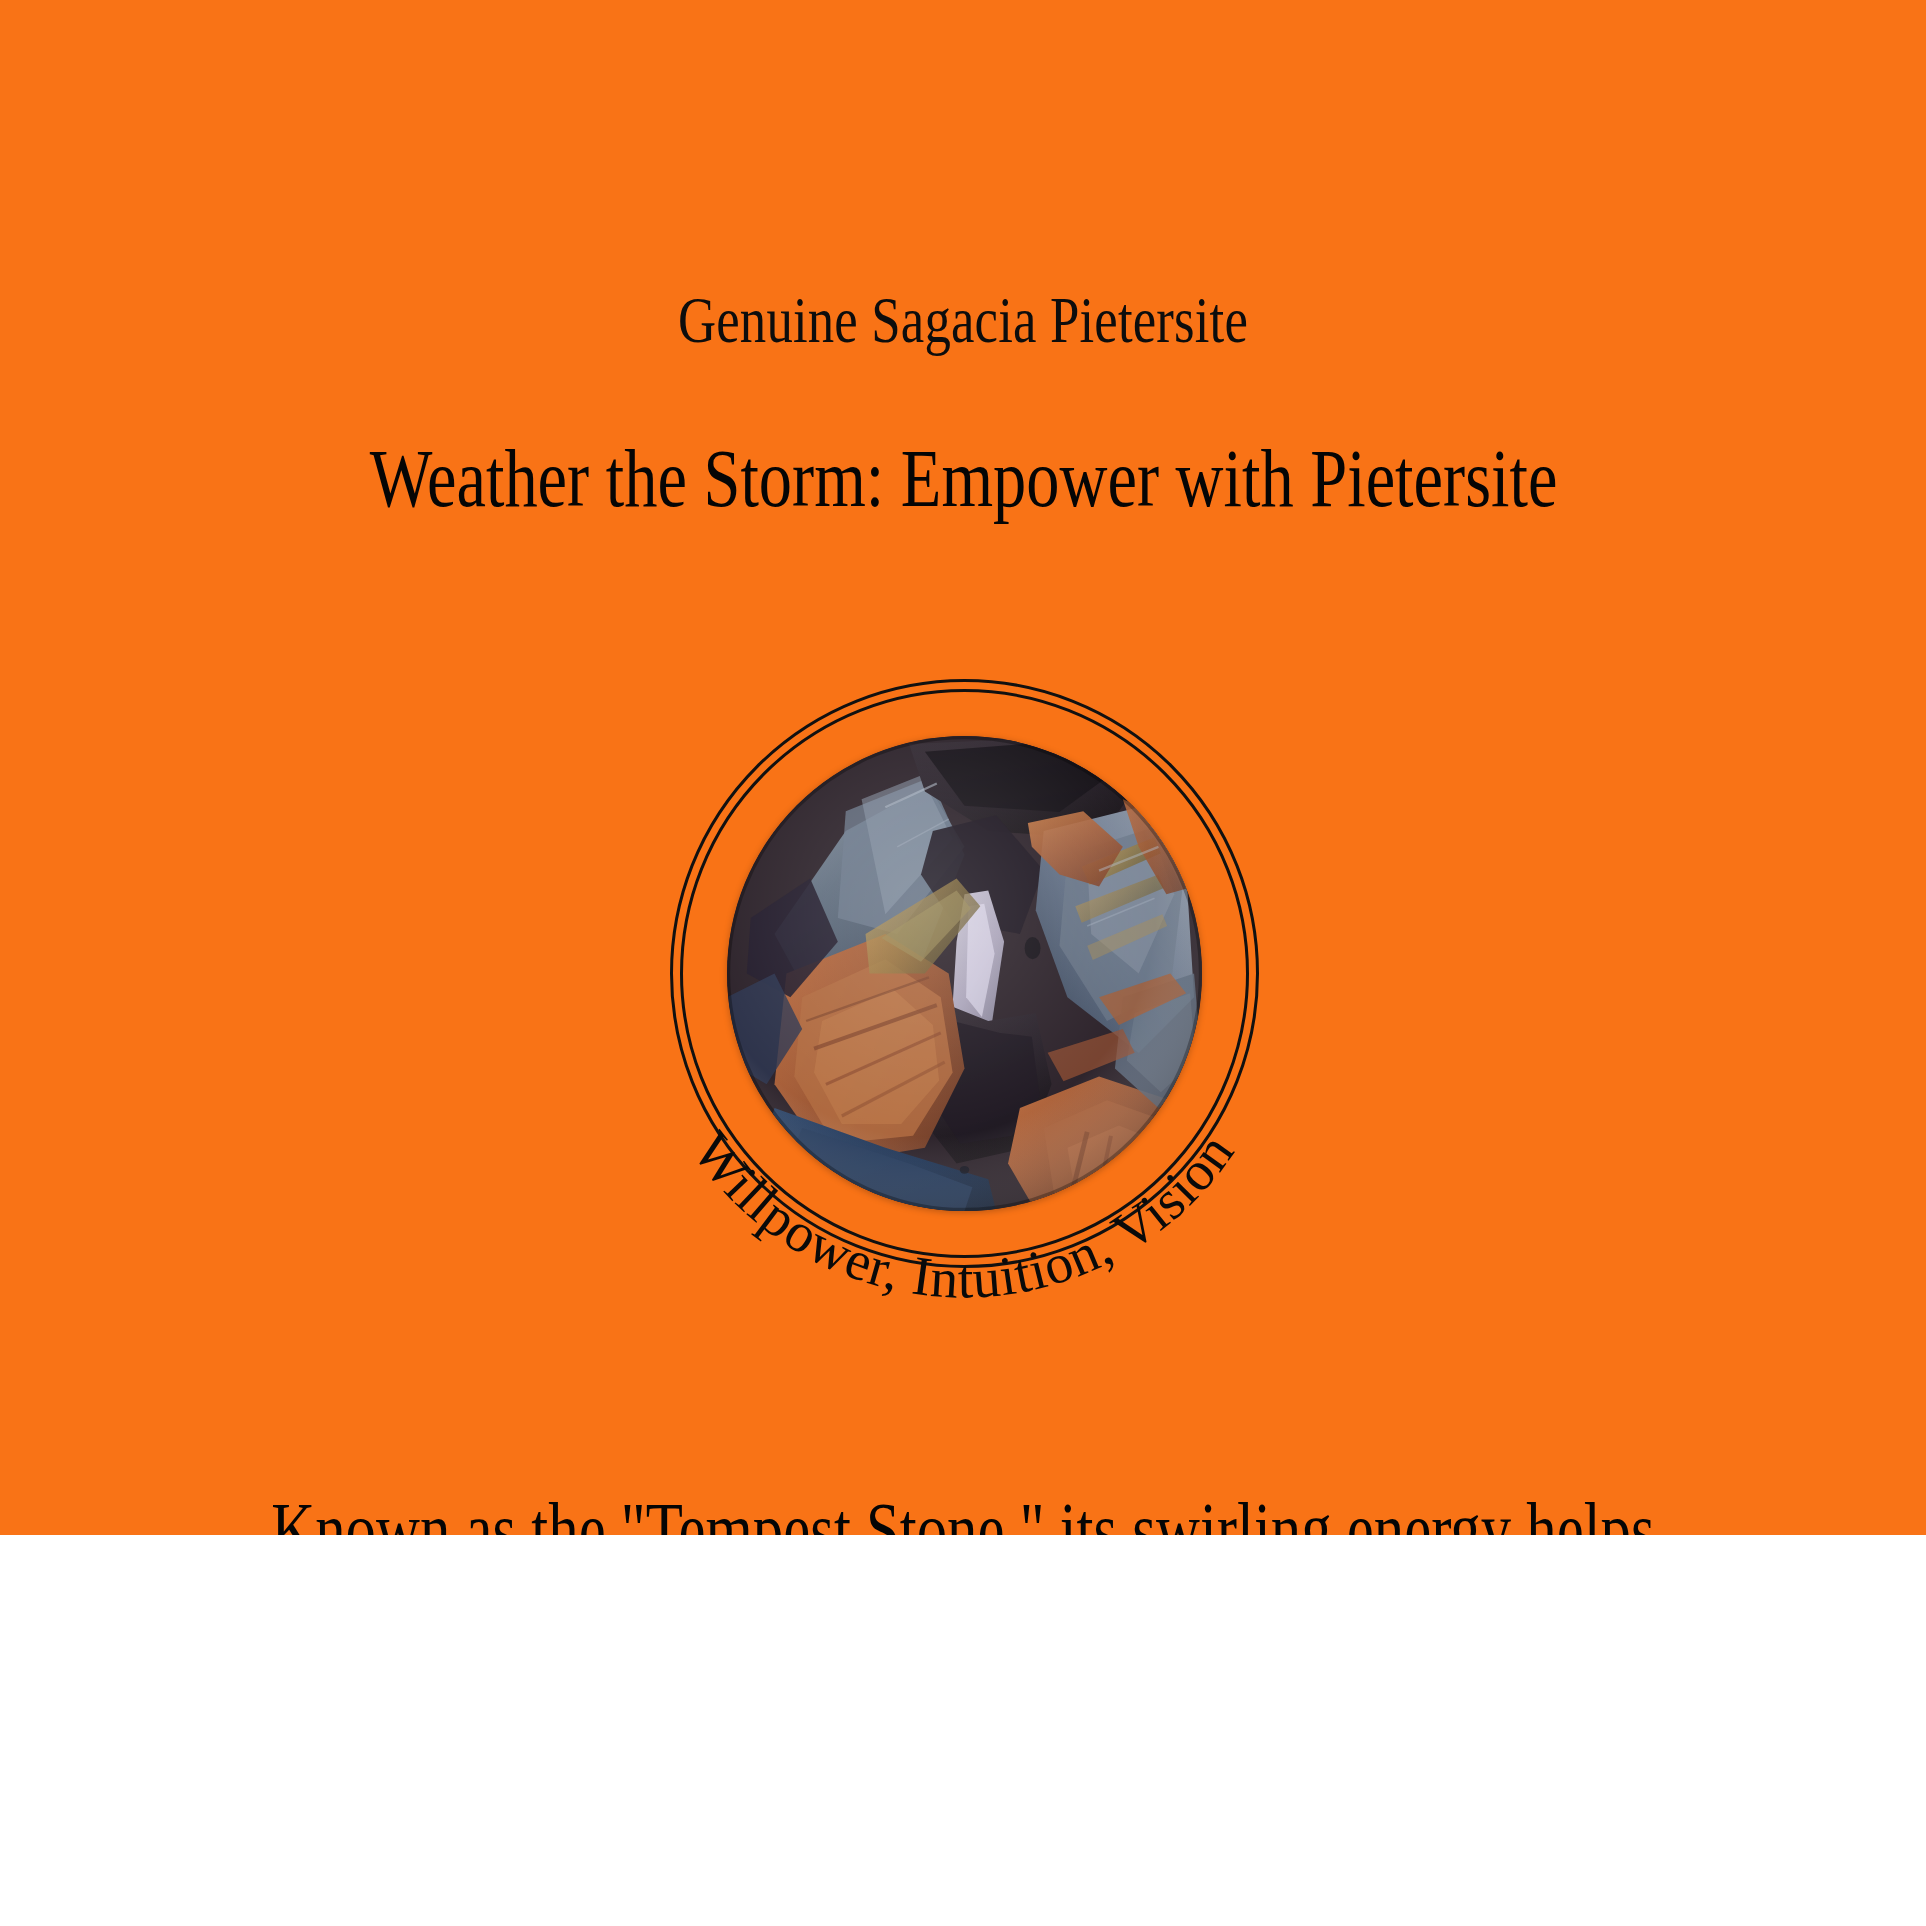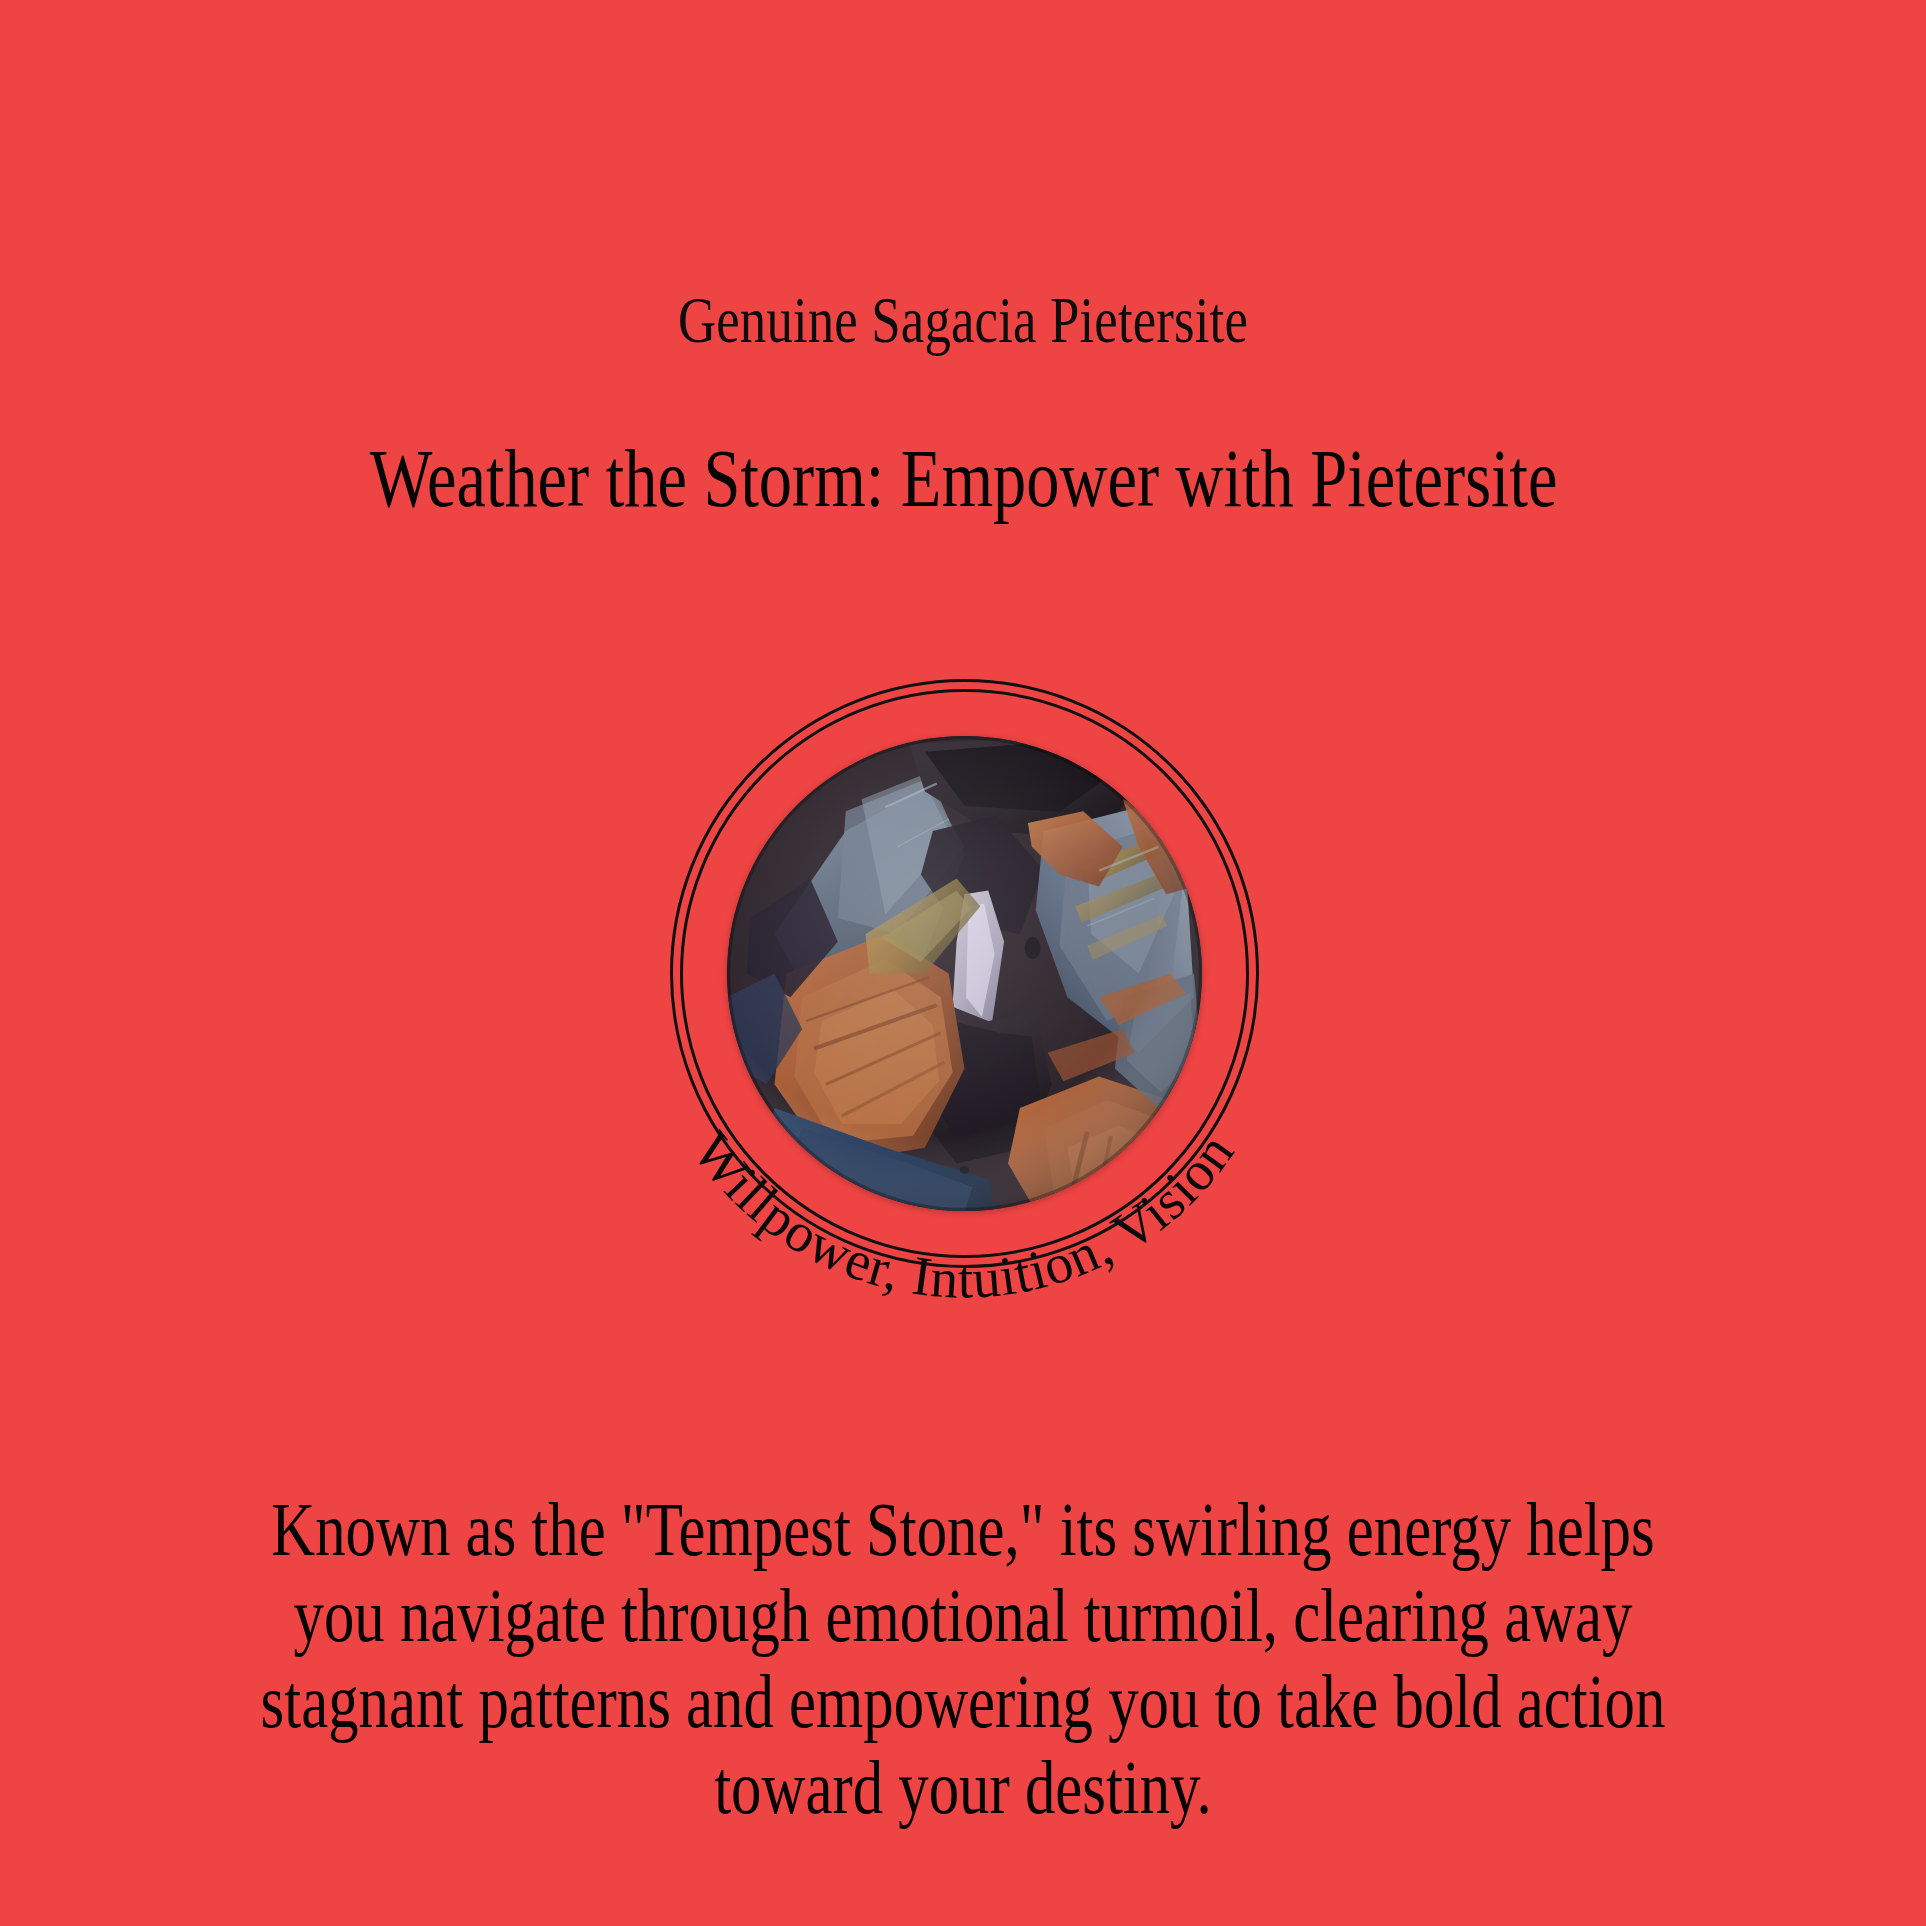--- a/index.html
+++ b/index.html
@@ -3,22 +3,22 @@
 <meta charset="utf-8">
 <style>
   html, body {
     margin: 0;
     padding: 0;
     background: #ffffff;
   }
   #page {
     position: relative;
     width: 1926px;
-    height: 1926px;
-    background: #ef4444;
+    height: 1535px;
+    background: #f97316;
     overflow: hidden;
     font-family: "Liberation Serif", "DejaVu Serif", serif;
     color: #000000;
   }
 
   
   .eyebrow {
     position: absolute;
     left: 0;
     top: 285px;

